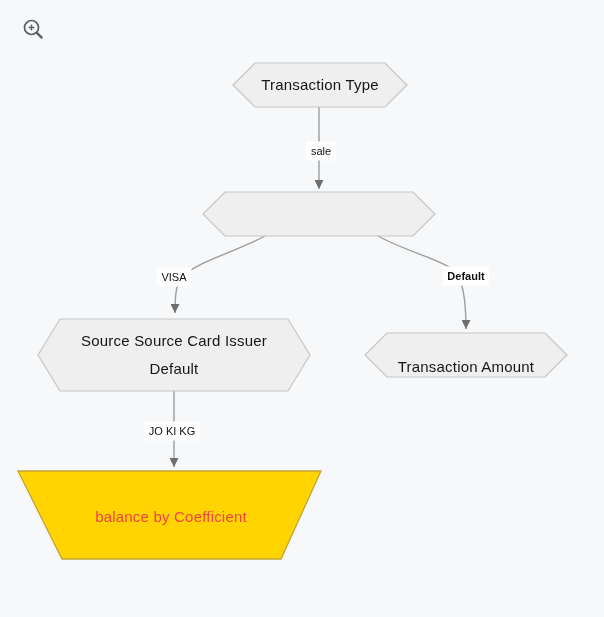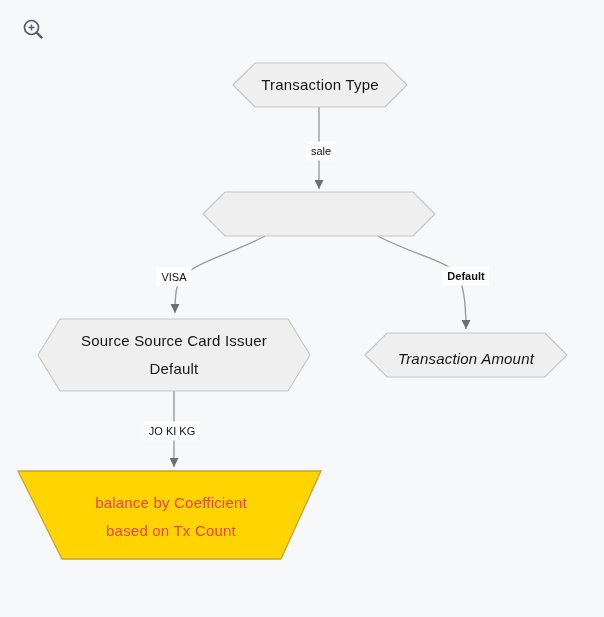--- a/index.html
+++ b/index.html
@@ -104,25 +104,24 @@
   </svg>
 
   <div class="node-label" style="left:320px; top:85px;">Transaction Type</div>
 
 
   <div class="node-label" style="left:174px; top:355px;">
     <span class="line">Source Source Card Issuer</span>
     <span class="line">Default</span>
   </div>
 
-  <div class="node-label" style="left:466px; top:359px;font-style:italic;">Transaction Amount</div>
+  <div class="node-label" style="left:466px; top:367px;">Transaction Amount</div>
 
   <div class="node-label leaf-label" style="left:171px; top:517px;">
     <span class="line">balance by Coefficient</span>
-    <span class="line">based on Tx Count</span>
   </div>
 
   <div class="edge-label" style="left:321px; top:151px;">sale</div>
   <div class="edge-label" style="left:174px; top:277px;text-align:right;">VISA</div>
   <div class="edge-label" style="left:466px; top:276px;font-weight:bold;">Default</div>
   <div class="edge-label" style="left:172px; top:431px;">JO KI KG</div>
 
 </div>
 
 </body></html>

